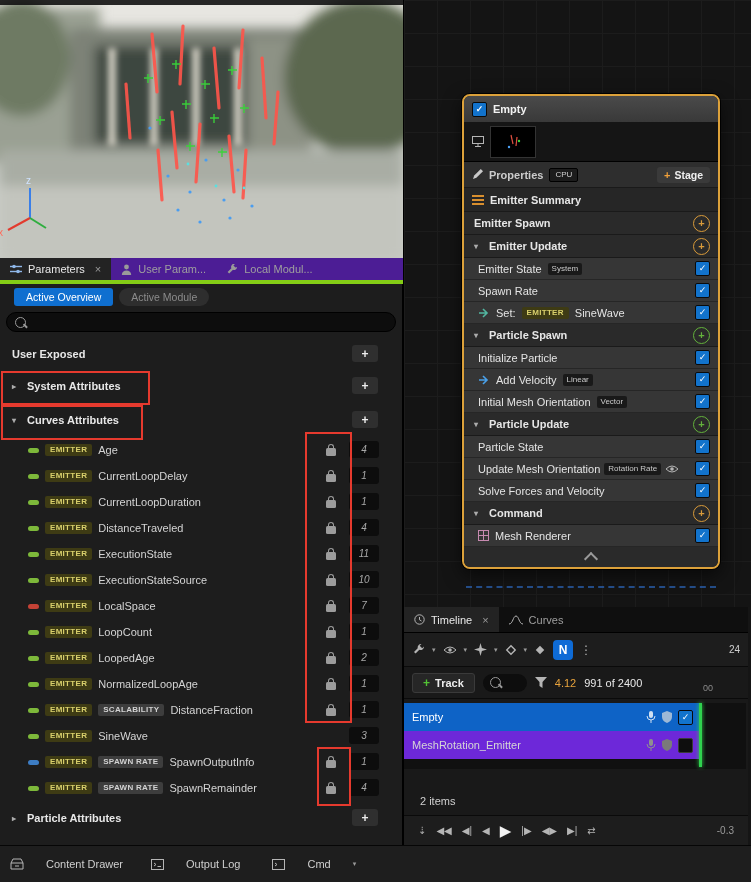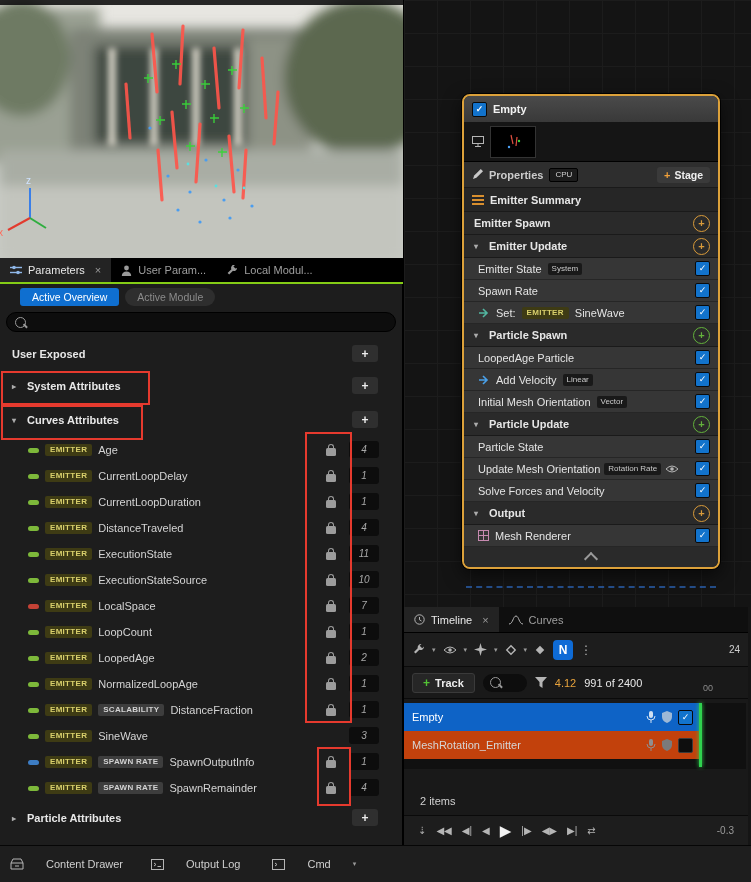--- a/index.html
+++ b/index.html
@@ -4,25 +4,25 @@
 <style>
   html,body{margin:0;padding:0;background:#0b0b0b}
   .app{position:relative;width:751px;height:882px;background:#151515;overflow:hidden;
        font-family:"Liberation Sans",sans-serif;font-size:11px;color:#ccc;-webkit-font-smoothing:antialiased}
 
   
   .viewport{position:absolute;left:0;top:0;width:403px;height:258px;background:#c9ccc6;overflow:hidden}
 
   
   .leftbg{position:absolute;left:0;top:258px;width:403px;height:587px;background:#1d1d1d;border-right:1px solid #000;box-sizing:border-box}
-  .ptabs{position:absolute;left:0;top:258px;width:403px;height:26px;background:#000000;display:flex;border-bottom:2px solid #84cc16;box-sizing:border-box}
+  .ptabs{position:absolute;left:0;top:258px;width:403px;height:26px;background:#4c1d95;display:flex;border-bottom:4px solid #84cc16;box-sizing:border-box}
   .ptab{display:flex;align-items:center;gap:6px;padding:0 10px;color:#9f9f9f;cursor:default}
   .ptab.active{background:#232323;color:#e9e9e9}
   .closex{color:#9a9a9a;font-size:11px;margin-left:4px}
-  .filterrow{position:absolute;left:0;top:284px;width:403px;height:26px;display:flex;align-items:center;gap:6px;padding-left:20px;box-sizing:border-box}
+  .filterrow{position:absolute;left:0;top:284px;width:403px;height:26px;display:flex;align-items:center;gap:6px;padding-left:14px;box-sizing:border-box}
   .btn-blue{background:#0f6fd0;color:#fff;border-radius:3px;padding:3px 12px;font-size:10.5px}
   .btn-gray{background:#2e2e2e;color:#8b8b8b;border-radius:9px;padding:3px 12px;font-size:10.5px}
   .searchwrap{position:absolute;left:6px;top:312px;width:390px;height:20px;background:#0d0d0d;border:1px solid #000;border-radius:11px;display:flex;align-items:center;gap:6px;padding:0 8px;box-sizing:border-box}
   .searchwrap input{flex:1;background:transparent;border:0;outline:0;color:#ccc;font:11px "Liberation Sans",sans-serif}
   .searchwrap input::placeholder{color:#777}
   .mag{width:9px;height:9px;border:1.5px solid #9a9a9a;border-radius:50%;position:relative;flex:none}
   .mag::after{content:"";position:absolute;left:7px;top:7px;width:5px;height:1.5px;background:#9a9a9a;transform:rotate(45deg)}
   .sec{position:absolute;left:0;width:403px;height:28px;display:flex;align-items:center;gap:6px;padding-left:12px;box-sizing:border-box;color:#e8e8e8;font-weight:bold}
   .tri{color:#ababab;font-size:8px;width:9px;flex:none}
   .plusbtn{position:absolute;left:352px;top:5px;width:26px;height:17px;background:#2f2f2f;border-radius:3px;color:#ededed;display:flex;align-items:center;justify-content:center;font-size:12px;font-weight:bold}
@@ -73,21 +73,21 @@
   .tl-tools{position:absolute;left:0;top:26px;width:100%;height:34px;background:#1d1d1d;display:flex;align-items:center;gap:7px;padding:0 8px;border-bottom:1px solid #0a0a0a;box-sizing:border-box}
   .tl-ctrl{position:absolute;left:0;top:60px;width:100%;height:32px;background:#191919;display:flex;align-items:center;gap:8px;padding:0 8px;border-bottom:1px solid #0a0a0a;box-sizing:border-box}
   .trackbtn{display:flex;align-items:center;gap:5px;background:#262626;border:1px solid #3a3a3a;border-radius:3px;padding:3px 10px;color:#ececec;font-weight:bold}
   .trackbtn .pl{color:#52c234;font-weight:bold;font-size:12px;line-height:1}
   .pill{width:44px;height:18px;background:#0d0d0d;border-radius:9px;display:flex;align-items:center;padding:0 7px;box-sizing:border-box}
   .timecur{color:#e8a33c}
   .framecount{color:#e8e8e8}
   .tl-body{position:absolute;left:0;top:96px;width:342px;height:66px;background:#101010}
   .trow{position:absolute;left:0;width:297px;height:28px;display:flex;align-items:center;gap:6px;padding:0 8px;box-sizing:border-box}
   .trow.sel{background:#0e63c6;color:#fff}
-  .trow.plain{background:#c2410c;color:#d6d6d6}
+  .trow.plain{background:#6d28d9;color:#d6d6d6}
   .ric{display:flex;align-items:center;gap:6px;margin-left:auto}
   .playhead{position:absolute;left:295px;top:96px;width:3px;height:64px;background:#2fd14e;box-shadow:0 0 4px #2fd14e}
   .itemslbl{position:absolute;left:16px;top:188px;color:#d0d0d0}
   .tl-trans{position:absolute;left:0;top:208px;width:100%;height:30px;background:#1d1d1d;border-top:1px solid #0a0a0a;display:flex;align-items:center;gap:10px;padding:0 14px;box-sizing:border-box;color:#b5b5b5;font-size:10px}
   .tl-trans .big{font-size:15px;color:#f2f2f2}
   .rulerlbl{position:absolute;left:299px;top:76px;color:#8a8a8a;font-size:9px}
   .fps{margin-left:auto;color:#d0d0d0;font-size:10px}
   .nbtn{width:20px;height:20px;background:#0e6bd6;border-radius:4px;color:#fff;font-weight:bold;font-size:12px;display:flex;align-items:center;justify-content:center}
   .kebab{color:#b5b5b5;font-size:12px}
   .chev{color:#9a9a9a;font-size:7px}
@@ -424,21 +424,21 @@
         <span class="nbadge">EMITTER</span>
         <span>SineWave</span>
         <span class="cb">✓</span>
       </div>
       <div class="nrow n-stage">
         <span class="tri">▾</span>
         <span>Particle Spawn</span>
         <span class="cplus gr">+</span>
       </div>
       <div class="nrow n-mod">
-        <span>LoopedAge Particle</span>
+        <span>Initialize Particle</span>
         <span class="cb">✓</span>
       </div>
       <div class="nrow n-mod">
         <svg width="12" height="10">
             <path d="M1 5h7M5 1l4 4-4 4" stroke="#4aa0e8" fill="none" stroke-width="1.6"></path>
           </svg>
         <span>Add Velocity</span>
         <span class="chip">Linear</span>
         <span class="cb">✓</span>
       </div>
@@ -464,21 +464,21 @@
             <circle cx="7" cy="5" r="1.8" fill="#b5b5b5"></circle>
           </svg>
         <span class="cb">✓</span>
       </div>
       <div class="nrow n-mod">
         <span>Solve Forces and Velocity</span>
         <span class="cb">✓</span>
       </div>
       <div class="nrow n-stage">
         <span class="tri">▾</span>
-        <span>Output</span>
+        <span>Command</span>
         <span class="cplus or">+</span>
       </div>
       <div class="nrow n-mod">
         <svg width="11" height="11">
             <rect x="0.5" y="0.5" width="10" height="10" fill="none" stroke="#c78ab0"></rect>
             <path d="M0.5 5.5h10M5.5 0.5v10" stroke="#c78ab0"></path>
           </svg>
         <span>Mesh Renderer</span>
         <span class="cb">✓</span>
       </div>

